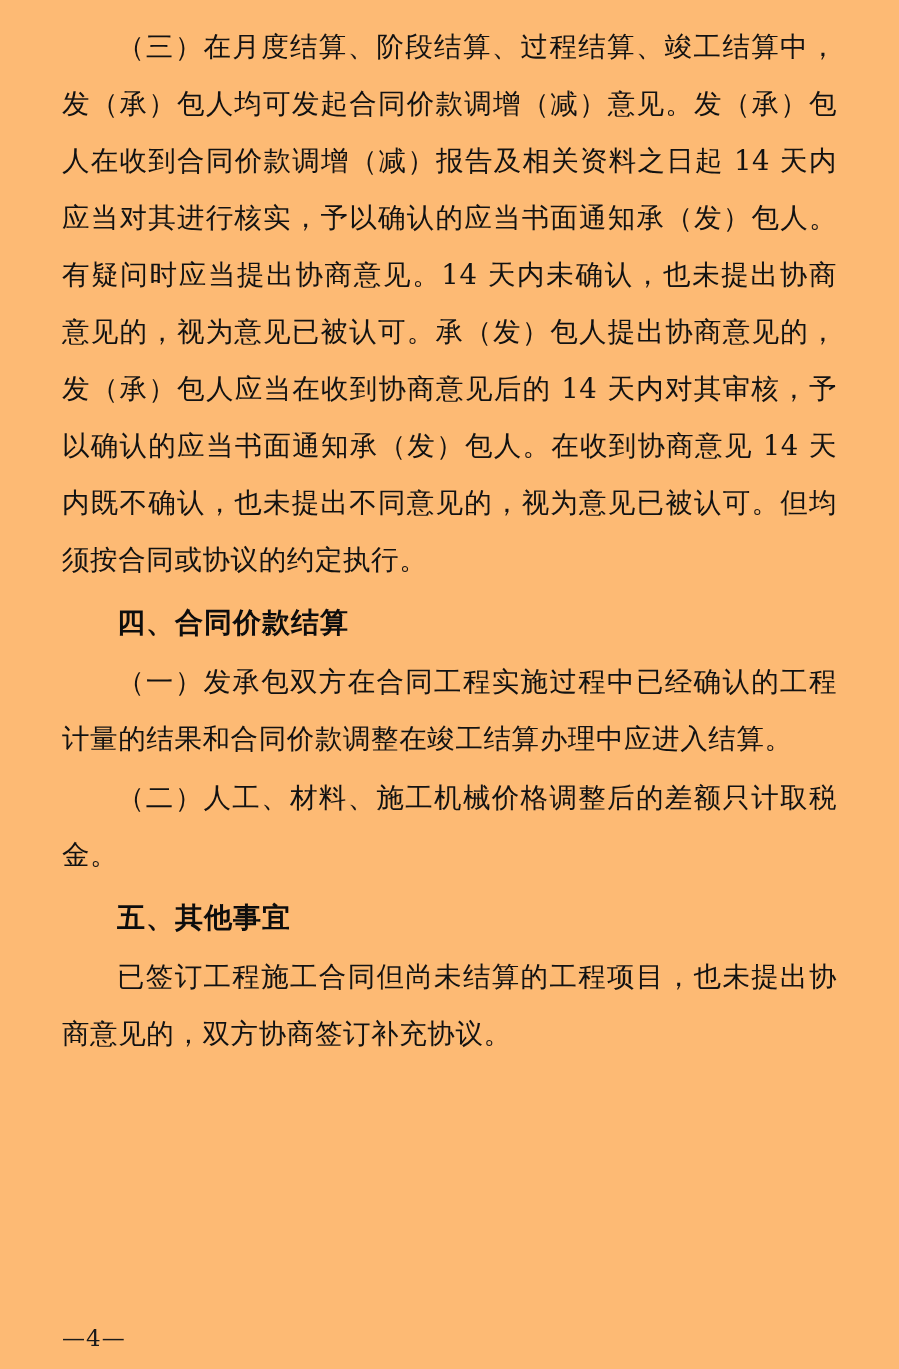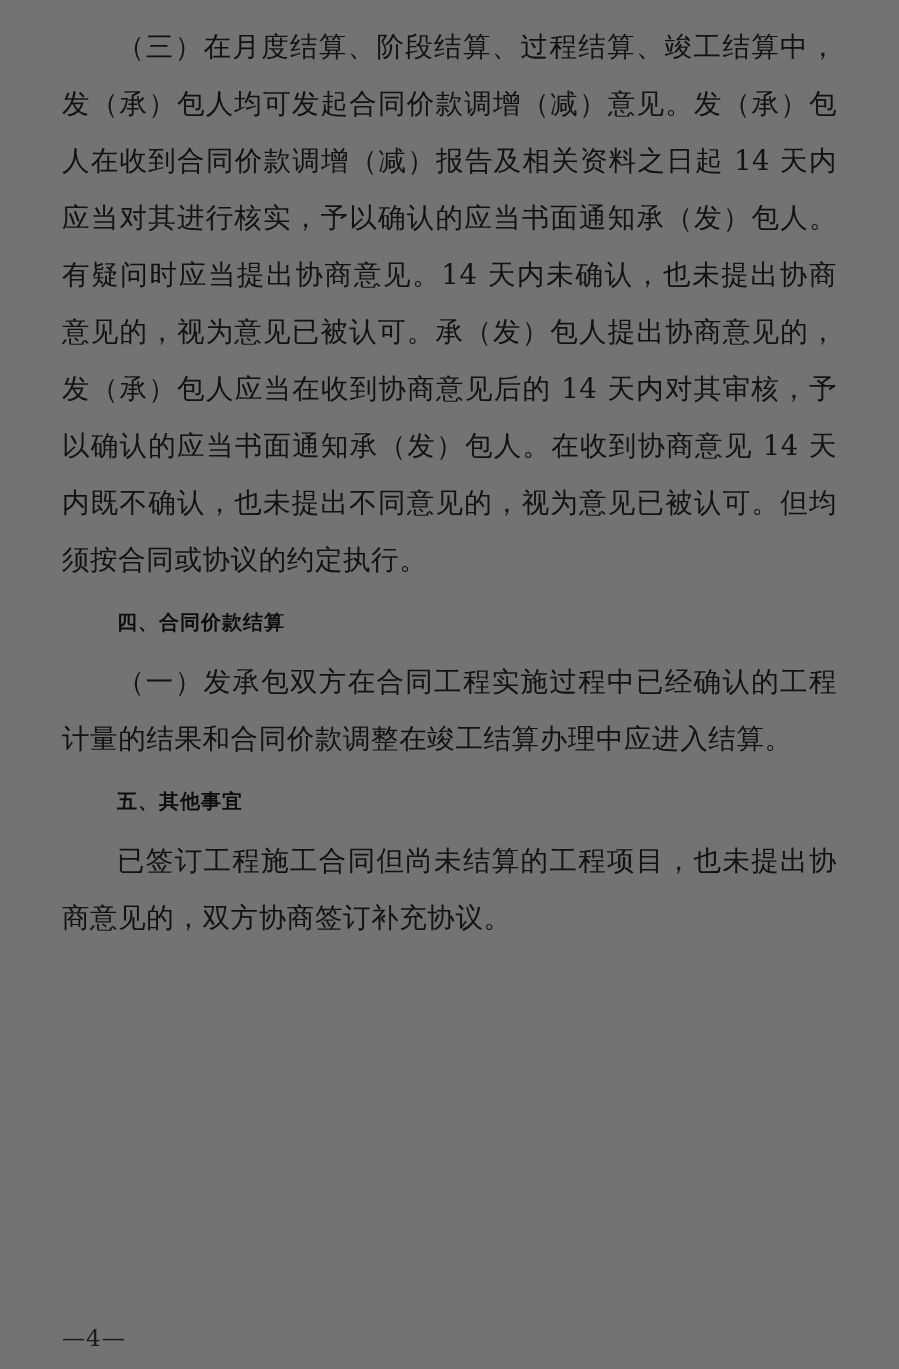--- a/index.html
+++ b/index.html
@@ -13,40 +13,40 @@
     overflow: hidden;
     font-family: "DejaVu Serif", serif;
     color: #141414;
   }
   .page {
     position: relative;
     width: 899px;
     height: 1369px;
     box-sizing: border-box;
     padding: 18px 62px 0 62px;
-    background: #737373;
+    background: #fdba74;
   }
   .doc-body {
     position: relative;
   }
   p.para {
     margin: 0 0 2px 0;
     font-size: 27.5px;
     line-height: 57px;
     text-align: justify;
     text-justify: inter-ideograph;
     letter-spacing: 0.6px;
     color: #121212;
     text-indent: 55px;
     font-weight: 500;
     font-family: "DejaVu Serif", serif;
   }
   p.heading {
     margin: 0 0 2px 0;
-    font-size: 20px;
+    font-size: 28px;
     line-height: 57px;
     letter-spacing: 1px;
     text-indent: 55px;
     font-weight: 700;
     color: #0d0d0d;
     font-family: "DejaVu Sans", sans-serif;
   }
   .page-number {
     position: absolute;
     left: 62px;
@@ -66,20 +66,21 @@
 
     <p class="para">（三）在月度结算、阶段结算、过程结算、竣工结算中，发（承）包人均可发起合同价款调增（减）意见。发（承）包人在收到合同价款调增（减）报告及相关资料之日起 14 天内应当对其进行核实，予以确认的应当书面通知承（发）包人。有疑问时应当提出协商意见。14 天内未确认，也未提出协商意见的，视为意见已被认可。承（发）包人提出协商意见的，发（承）包人应当在收到协商意见后的 14 天内对其审核，予以确认的应当书面通知承（发）包人。在收到协商意见 14 天内既不确认，也未提出不同意见的，视为意见已被认可。但均须按合同或协议的约定执行。</p>
 
 
     <div class="spacer-sm"></div>
 
     <p class="heading">四、合同价款结算</p>
 
     <p class="para">（一）发承包双方在合同工程实施过程中已经确认的工程计量的结果和合同价款调整在竣工结算办理中应进入结算。</p>
 
+    <p class="para">（二）人工、材料、施工机械价格调整后的差额只计取税金。</p>
 
     <div class="spacer-sm"></div>
 
     <p class="heading">五、其他事宜</p>
 
     <p class="para">已签订工程施工合同但尚未结算的工程项目，也未提出协商意见的，双方协商签订补充协议。</p>
 
 
   </div>
 

